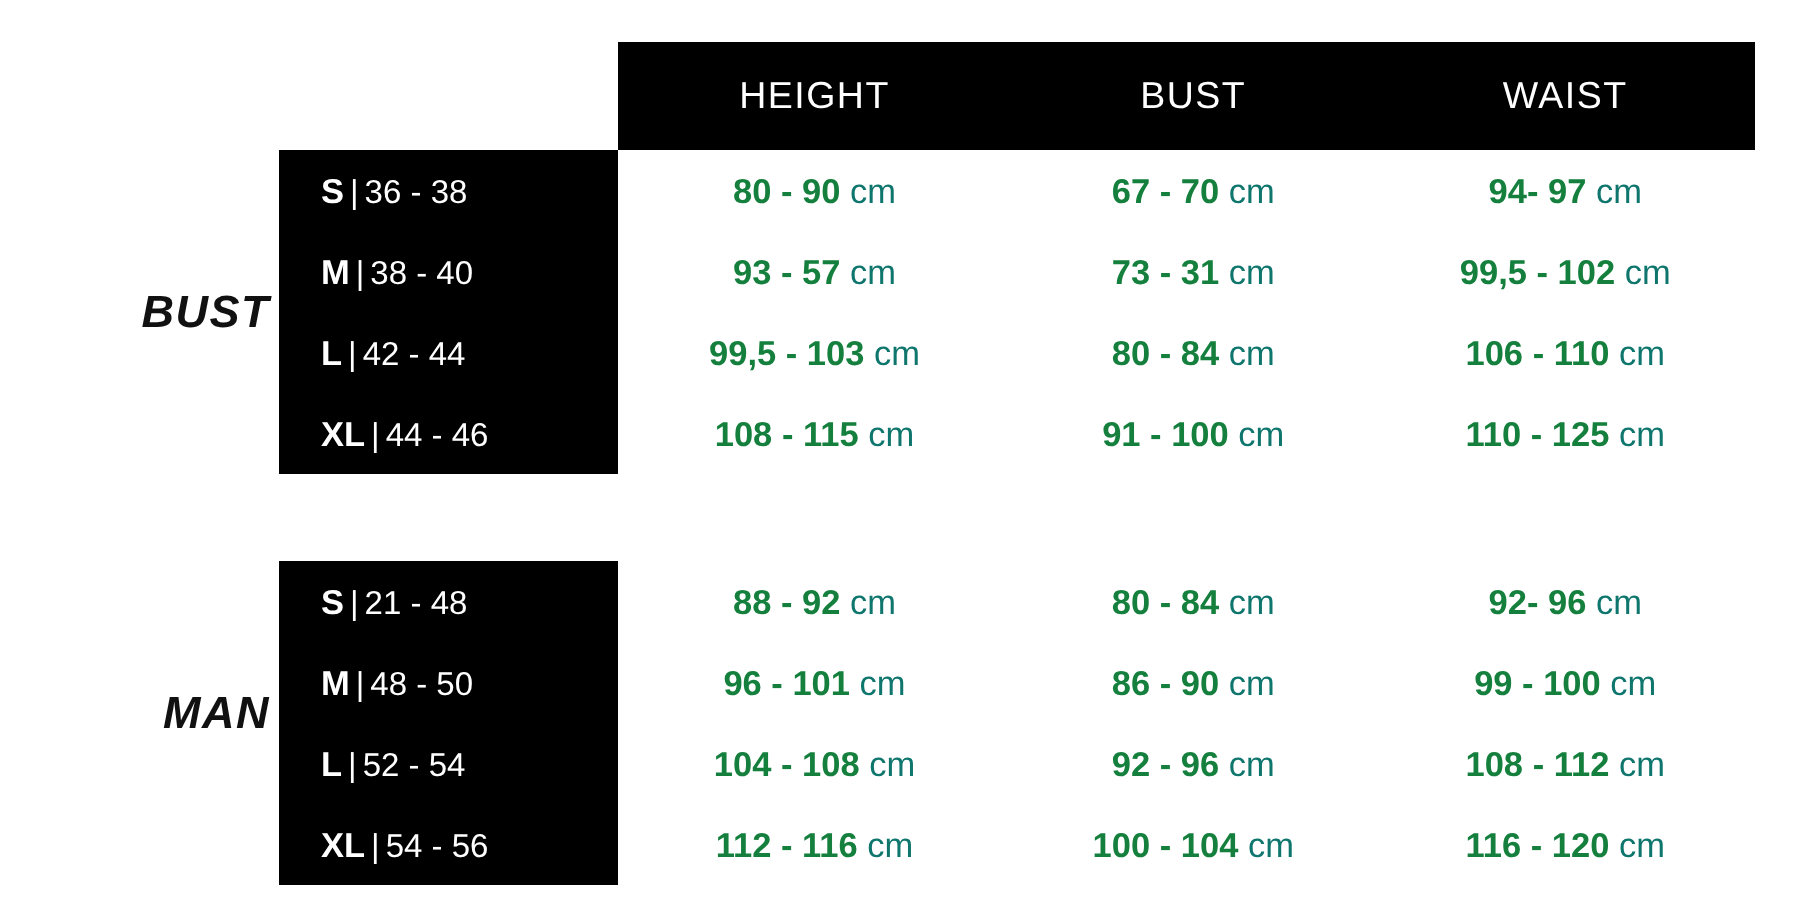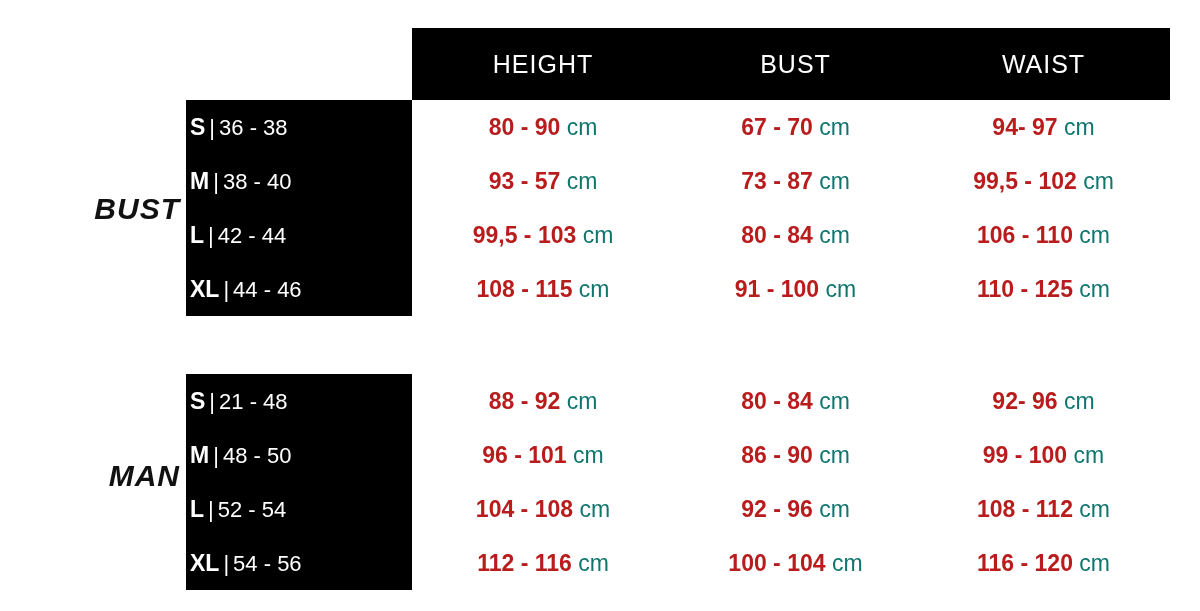--- a/index.html
+++ b/index.html
@@ -81,40 +81,40 @@
   .cell {
     position: absolute;
     top: 0;
     height: 54px;
     line-height: 54px;
     font-size: 23px;
   }
   .cell-size {
     left: 0;
     width: 226px;
-    padding-left: 4px;
+    padding-left: 28px;
     box-sizing: border-box;
     color: #ffffff;
     font-size: 22px;
     font-weight: 400;
   }
   .cell-size b {
     font-weight: bold;
     font-size: 23px;
   }
   .cell-size .sep {
     padding: 0 4px;
     font-weight: 400;
   }
   .cell-measure {
     text-align: center;
     color: #3c3c3c;
     font-size: 23px;
   }
-  .cell-measure b { font-weight: bold; color: #b91c1c; }
+  .cell-measure b { font-weight: bold; color: #15803d; }
   .cell-measure .unit { font-weight: normal; color: #0f766e; }
 
   .c-height { left: 226px; width: 262px; }
   .c-bust   { left: 488px; width: 243px; }
   .c-waist  { left: 731px; width: 253px; }
 </style>
 </head>
 <body>
 
 <div class="sheet">
@@ -133,21 +133,21 @@
   <div class="row" style="top:100px">
     <div class="cell cell-size"><b>S</b><span class="sep">|</span><span>36 - 38</span></div>
     <div class="cell cell-measure c-height"><b>80 - 90</b> <span class="unit">cm</span></div>
     <div class="cell cell-measure c-bust"><b>67 - 70</b> <span class="unit">cm</span></div>
     <div class="cell cell-measure c-waist"><b>94- 97</b> <span class="unit">cm</span></div>
   </div>
 
   <div class="row" style="top:154px">
     <div class="cell cell-size"><b>M</b><span class="sep">|</span><span>38 - 40</span></div>
     <div class="cell cell-measure c-height"><b>93 - 57</b> <span class="unit">cm</span></div>
-    <div class="cell cell-measure c-bust"><b>73 - 87</b> <span class="unit">cm</span></div>
+    <div class="cell cell-measure c-bust"><b>73 - 31</b> <span class="unit">cm</span></div>
     <div class="cell cell-measure c-waist"><b>99,5 - 102</b> <span class="unit">cm</span></div>
   </div>
 
   <div class="row" style="top:208px">
     <div class="cell cell-size"><b>L</b><span class="sep">|</span><span>42 - 44</span></div>
     <div class="cell cell-measure c-height"><b>99,5 - 103</b> <span class="unit">cm</span></div>
     <div class="cell cell-measure c-bust"><b>80 - 84</b> <span class="unit">cm</span></div>
     <div class="cell cell-measure c-waist"><b>106 - 110</b> <span class="unit">cm</span></div>
   </div>
 

